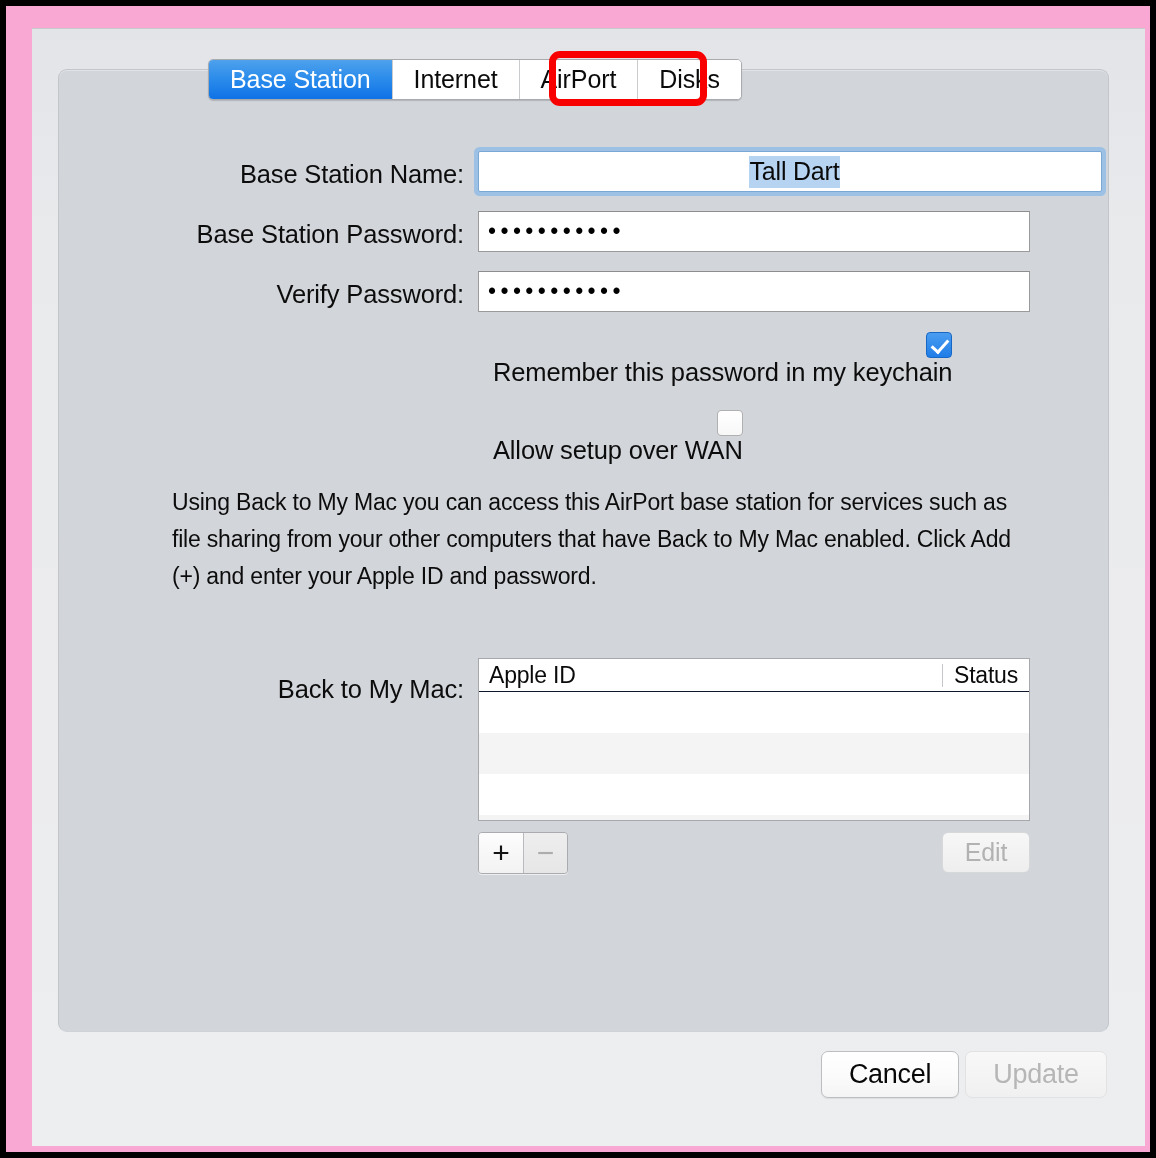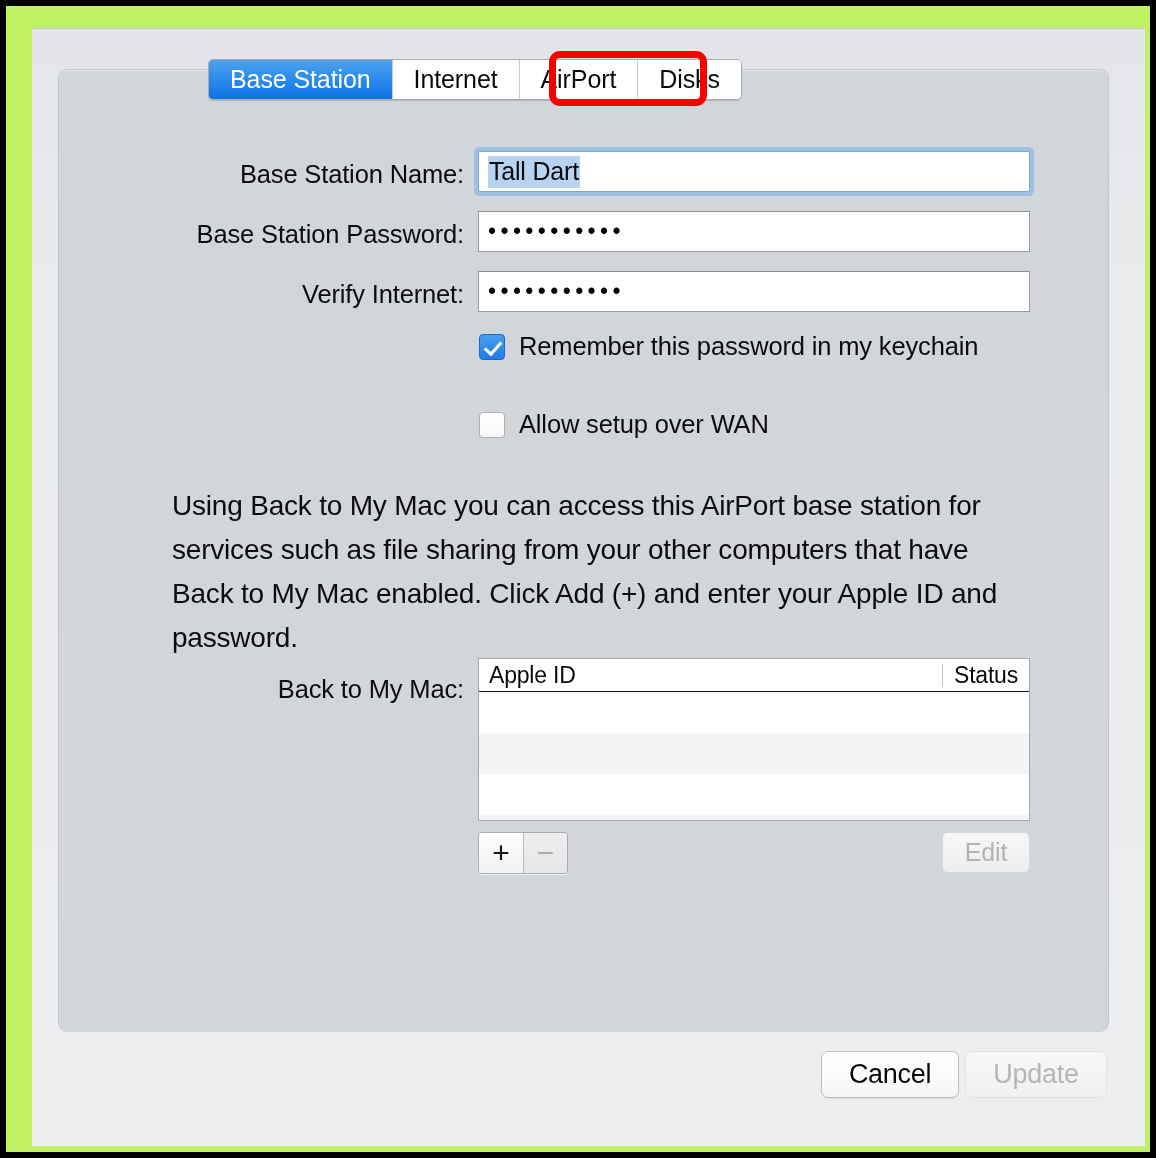--- a/index.html
+++ b/index.html
@@ -15,21 +15,21 @@
   
   .screen {
     position: absolute;
     inset: 0;
     background: #000000;
   }
   .mat {
     position: absolute;
     left: 6px;  top: 6px;
     width: 1144px; height: 1146px;
-    background: #bef264;
+    background: #f9a8d4;
   }
 
   
   .window {
     position: absolute;
     left: 26px;  top: 22px;
     width: 1113px; height: 1118px;
     background: linear-gradient(180deg, #e2e4e8 0%, #e8eaec 18%, #ececee 60%, #eceef0 100%);
     border-top: 1px solid #c8cacd;
     overflow: hidden;
@@ -134,21 +134,21 @@
   }
   .dots {
     font-size: 23px;
     letter-spacing: 4.4px;
     color: #000;
     line-height: 1;
     margin-top: -1px;
   }
 
   
-  .cbrow { position: absolute; display: flex; align-items: center; }
+  .cbrow { position: absolute; display: flex; align-items: flex-end; flex-direction: column; }
   .cbox {
     width: 26px; height: 26px;
     border-radius: 4px;
     flex: 0 0 auto;
     position: relative;
   }
   .cbox.on {
     background: linear-gradient(180deg, #4a9df0 0%, #1f7de8 100%);
     border: 1px solid #1767c4;
   }
@@ -171,22 +171,22 @@
     color: #0c0c0c;
     letter-spacing: -0.15px;
     white-space: nowrap;
   }
 
   
   .desc {
     position: absolute;
     left: 140px;  top: 455px;
     width: 845px;
-    font-size: 28px;
-    line-height: 44px;
+    font-size: 23px;
+    line-height: 37px;
     color: #0c0c0c;
     letter-spacing: -0.2px;
   }
 
   
   .tablewrap {
     position: absolute;
     left: 446px;  top: 629px;
     width: 552px;  height: 163px;
     background: #ffffff;
@@ -297,33 +297,33 @@
         <div class="tab">AirPort</div>
         <div class="tab">Disks</div>
       </div>
       <div class="annot-ring"></div>
 
       <div class="form">
 
         <div class="row" style="left:0; top:125px; width:432px; height:41px;">
           <span class="lbl">Base Station Name:</span>
         </div>
-        <div class="field focused" style="left:446px; top:122px; width:552px;">
+        <div class="field focused" style="left:446px; top:122px; width:624px;justify-content:center;">
           <span class="sel-text">Tall Dart</span>
         </div>
 
         <div class="row" style="left:0; top:185px; width:432px; height:41px;">
           <span class="lbl">Base Station Password:</span>
         </div>
         <div class="field" style="left:446px; top:182px; width:552px;">
           <span class="dots">•••••••••••</span>
         </div>
 
         <div class="row" style="left:0; top:245px; width:432px; height:41px;">
-          <span class="lbl">Verify Internet:</span>
+          <span class="lbl">Verify Password:</span>
         </div>
         <div class="field" style="left:446px; top:242px; width:552px;">
           <span class="dots">•••••••••••</span>
         </div>
 
         <div class="cbrow" style="left:447px; top:303px;">
           <span class="cbox on"></span>
           <span class="cblabel">Remember this password in my keychain</span>
         </div>
 

